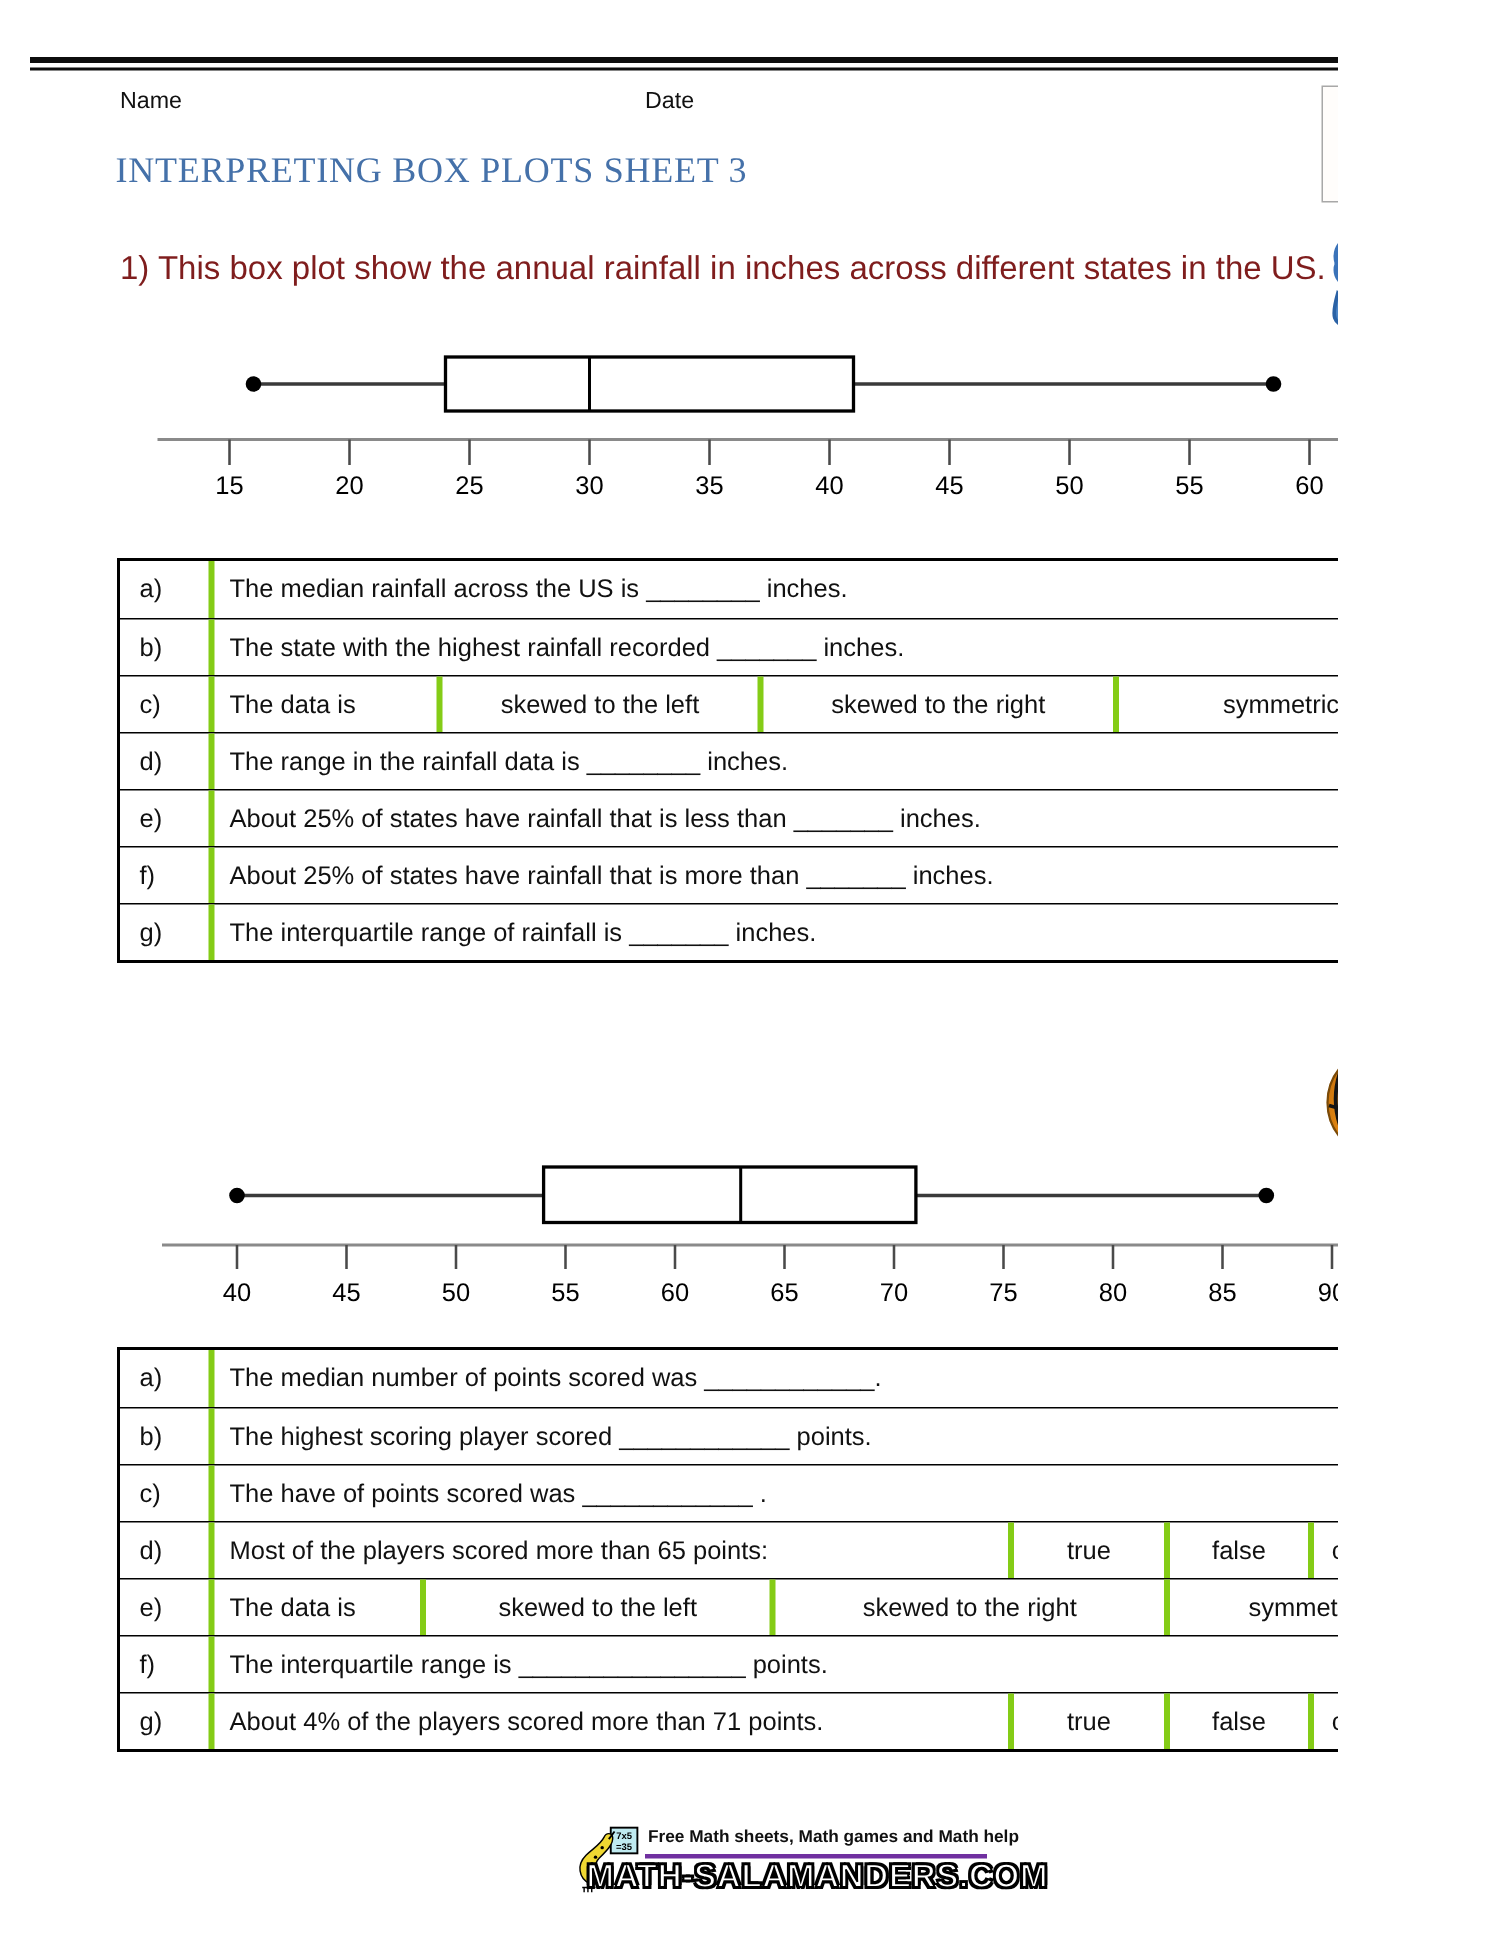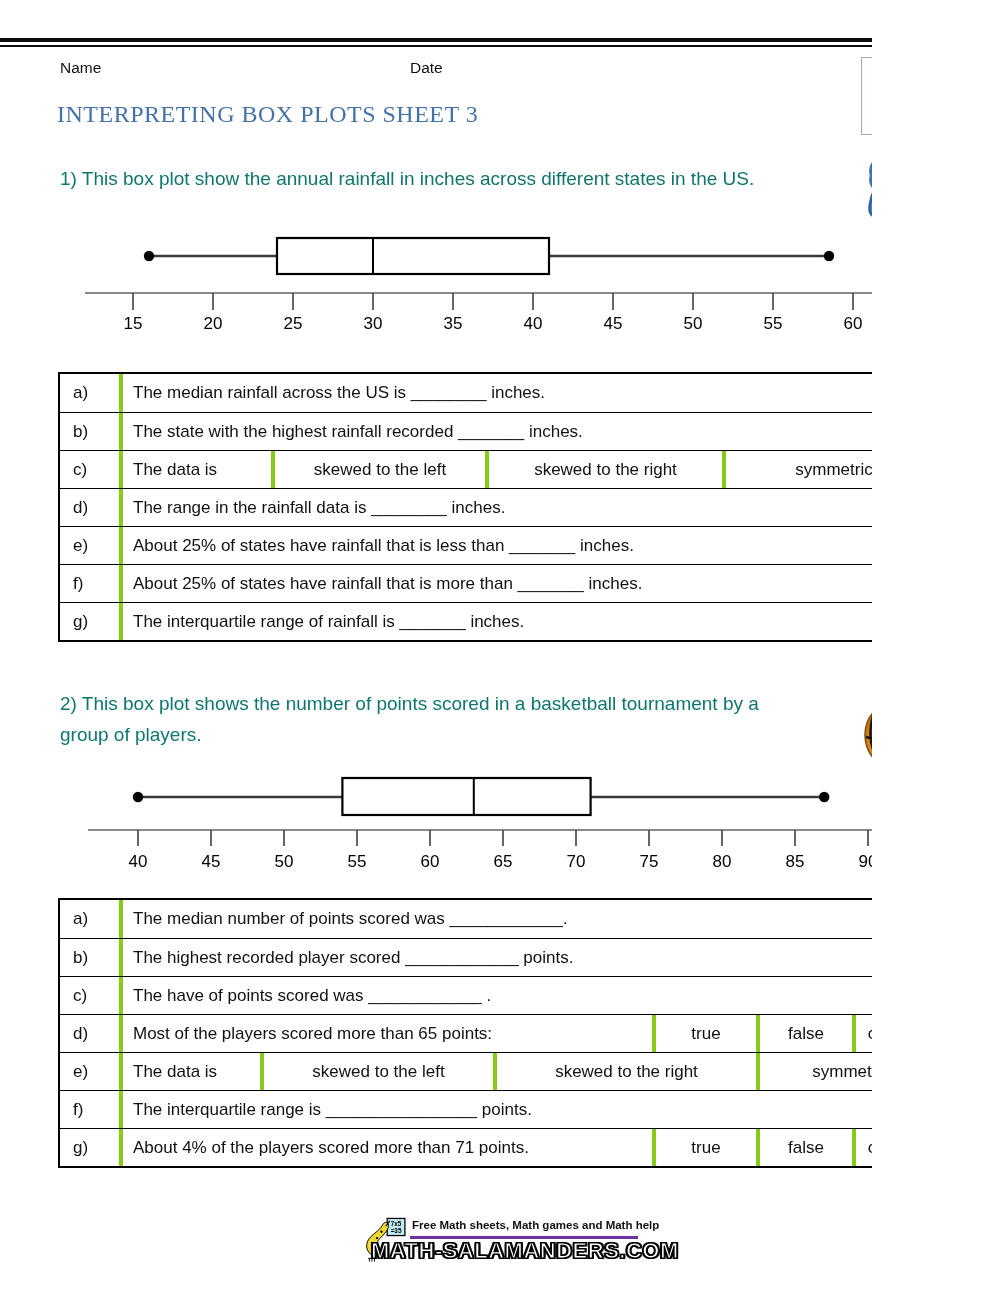--- a/index.html
+++ b/index.html
@@ -1,26 +1,26 @@
 <!DOCTYPE html>
 <html><head>
 <meta charset="utf-8">
 <style>
   html,body{margin:0;padding:0;background:#fff;}
   #page{position:relative;width:872px;height:1294px;background:#ffffff;overflow:hidden;
-        font-family:"Liberation Sans", sans-serif;color:#111;}
+        font-family:"Liberation Sans", sans-serif;color:#111;margin-left:20px;}
   .rule-thick{position:absolute;left:0;top:38px;width:1000px;height:4px;background:#0d0d0d;}
   .rule-thin{position:absolute;left:0;top:45px;width:1000px;height:2px;background:#0d0d0d;}
   .hdr-label{position:absolute;top:59px;font-size:15.5px;color:#111;}
   #name-label{left:60px;} #date-label{left:410px;}
   .logo-box{position:absolute;left:861px;top:57px;width:82px;height:76px;background:#fffdfb;
             border:1px solid #a8a8a8;}
   .page-title{position:absolute;left:57px;top:101px;font-family:"Liberation Serif", serif;
               font-size:24px;letter-spacing:0.5px;color:#4571A9;font-weight:normal;margin:0;}
-  .question{position:absolute;font-size:19px;color:#0f766e;line-height:31px;}
+  .question{position:absolute;font-size:22px;color:#7f1d1d;line-height:31px;}
   #q1-text{left:60px;top:163px;width:820px;}
   #q2-text{left:60px;top:688px;width:820px;}
   .icon-abs{position:absolute;}
   .plot{position:absolute;left:0;}
   #boxplot-1{top:225px;} #boxplot-2{top:765px;}
   .wtable{position:absolute;left:58px;width:882px;border:2px solid #000;background:#fff;
           box-sizing:content-box;}
   #table-1{top:372px;} #table-2{top:898px;}
   .trow{display:flex;height:38px;border-top:1px solid #000;box-sizing:border-box;}
   .trow.first{border-top:none;}
@@ -151,24 +151,20 @@
     <div class="trow">
       <div class="tcell nb letter">f)</div>
       <div class="tcell qcell">About 25% of states have rainfall that is more than _______ inches.</div>
     </div>
     <div class="trow">
       <div class="tcell nb letter">g)</div>
       <div class="tcell qcell">The interquartile range of rainfall is _______ inches.</div>
     </div>
   </div>
 
-  <div id="q2-text" class="question">
-    <div>2) This box plot shows the number of points scored in a basketball tournament by a</div>
-    <div>group of players.</div>
-  </div>
 
   <svg class="icon-abs" style="left:860px;top:695px;" width="82" height="80" viewBox="0 0 82 80">
     <defs>
       <radialGradient id="ballGrad" cx="62%" cy="60%" r="78%">
         <stop offset="0%" stop-color="#ffb42e"></stop>
         <stop offset="55%" stop-color="#f29111"></stop>
         <stop offset="100%" stop-color="#b3650d"></stop>
       </radialGradient>
     </defs>
     <circle cx="41" cy="40" r="36" fill="url(#ballGrad)" stroke="#7a4a08" stroke-width="1.5"></circle>
@@ -212,21 +208,21 @@
       <line x1="473.8" y1="13" x2="473.8" y2="50" stroke="#000" stroke-width="2"></line>
     </svg>
 
   <div id="table-2" class="wtable">
     <div class="trow first">
       <div class="tcell nb letter">a)</div>
       <div class="tcell qcell">The median number of points scored was ____________.</div>
     </div>
     <div class="trow">
       <div class="tcell nb letter">b)</div>
-      <div class="tcell qcell">The highest recorded player scored ____________ points.</div>
+      <div class="tcell qcell">The highest scoring player scored ____________ points.</div>
     </div>
     <div class="trow">
       <div class="tcell nb letter">c)</div>
       <div class="tcell qcell">The have of points scored was ____________ .</div>
     </div>
     <div class="trow">
       <div class="tcell nb letter">d)</div>
       <div class="tcell" style="width:533px;flex:none;">Most of the players scored more than 65 points:</div>
       <div class="tcell choice" style="width:104px;">true</div>
       <div class="tcell choice" style="width:96px;">false</div>

